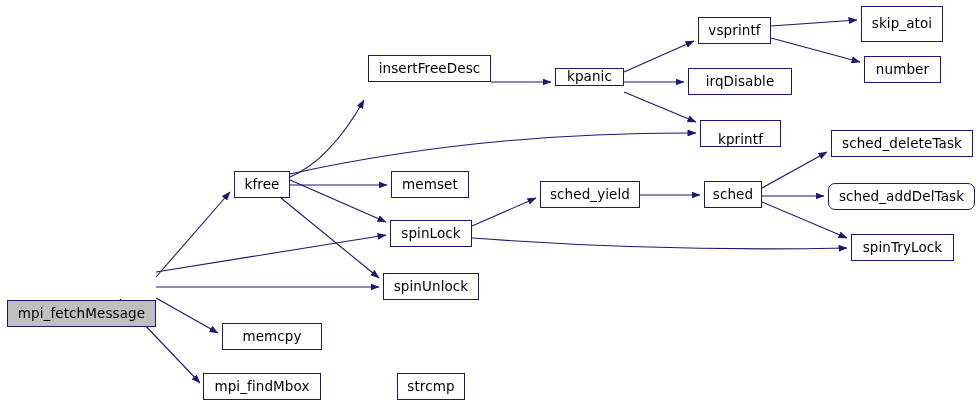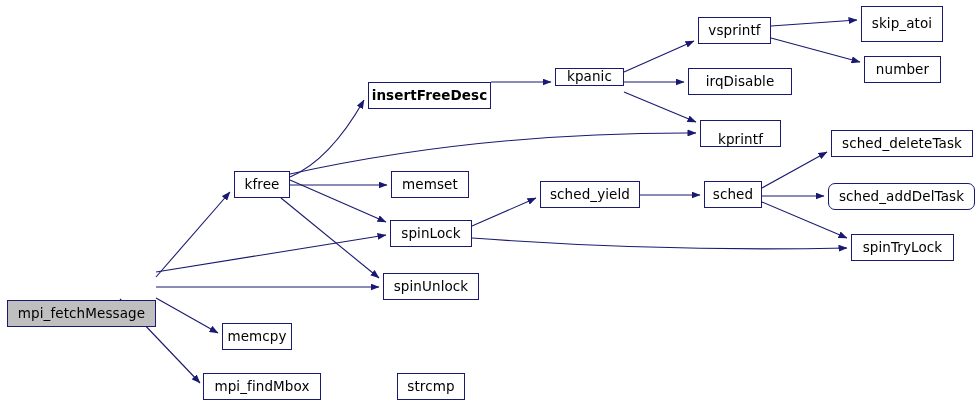--- a/index.html
+++ b/index.html
@@ -92,30 +92,30 @@
       </div>
       <div class="node" style="left: 391px; top: 171px; width: 78px; height: 27px;">
         <span class="node-label">memset</span>
       </div>
       <div class="node" style="left: 390px; top: 220px; width: 82px; height: 27px;">
         <span class="node-label">spinLock</span>
       </div>
       <div class="node" style="left: 383px; top: 273px; width: 96px; height: 27px;">
         <span class="node-label">spinUnlock</span>
       </div>
-      <div class="node" style="left: 222px; top: 323px; width: 70px; height: 27px;">
+      <div class="node" style="left: 222px; top: 323px; width: 100px; height: 27px;">
         <span class="node-label">memcpy</span>
       </div>
       <div class="node" style="left: 203px; top: 373px; width: 118px; height: 27px;">
         <span class="node-label">mpi_findMbox</span>
       </div>
       <div class="node" style="left: 397px; top: 373px; width: 68px; height: 27px;">
         <span class="node-label">strcmp</span>
       </div>
-      <div class="node" style="left: 368px; top: 82px; width: 123px; height: 27px; font-weight: bold;">
+      <div class="node" style="left: 368px; top: 55px; width: 123px; height: 27px;">
         <span class="node-label">insertFreeDesc</span>
       </div>
       <div class="node" style="left: 555px; top: 68px; width: 69px; height: 18px;">
         <span class="node-label">kpanic</span>
       </div>
       <div class="node" style="left: 698px; top: 17px; width: 73px; height: 27px;">
         <span class="node-label">vsprintf</span>
       </div>
       <div class="node" style="left: 688px; top: 68px; width: 104px; height: 27px;">
         <span class="node-label">irqDisable</span>

